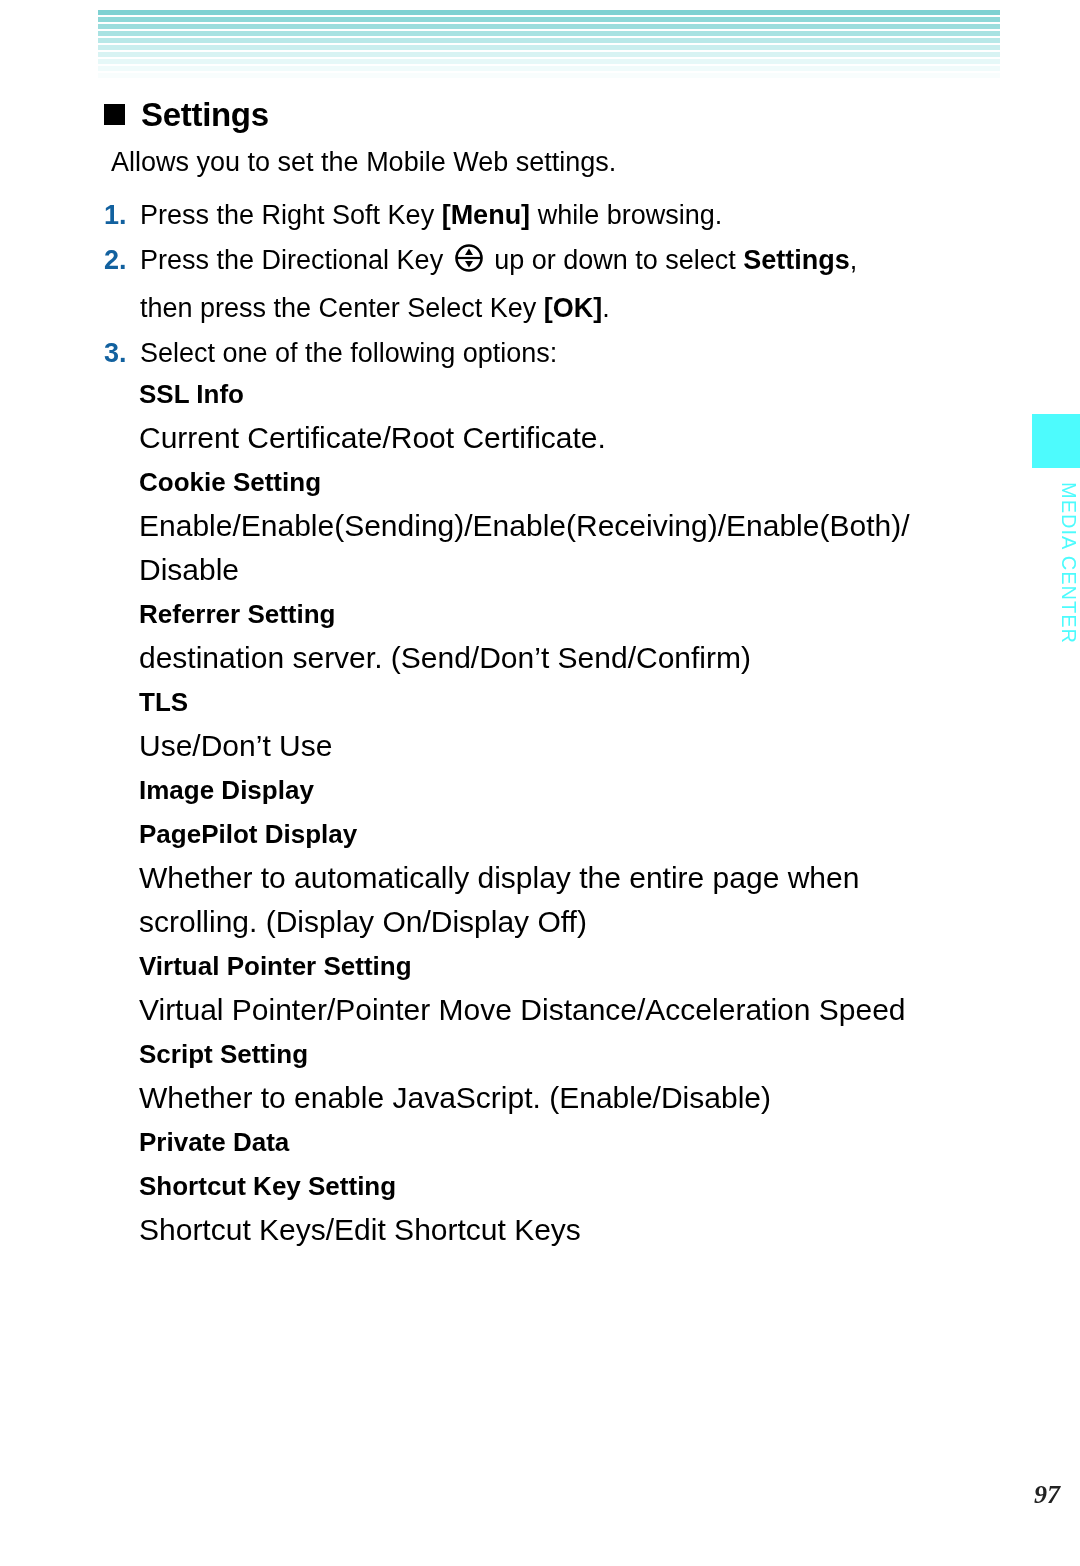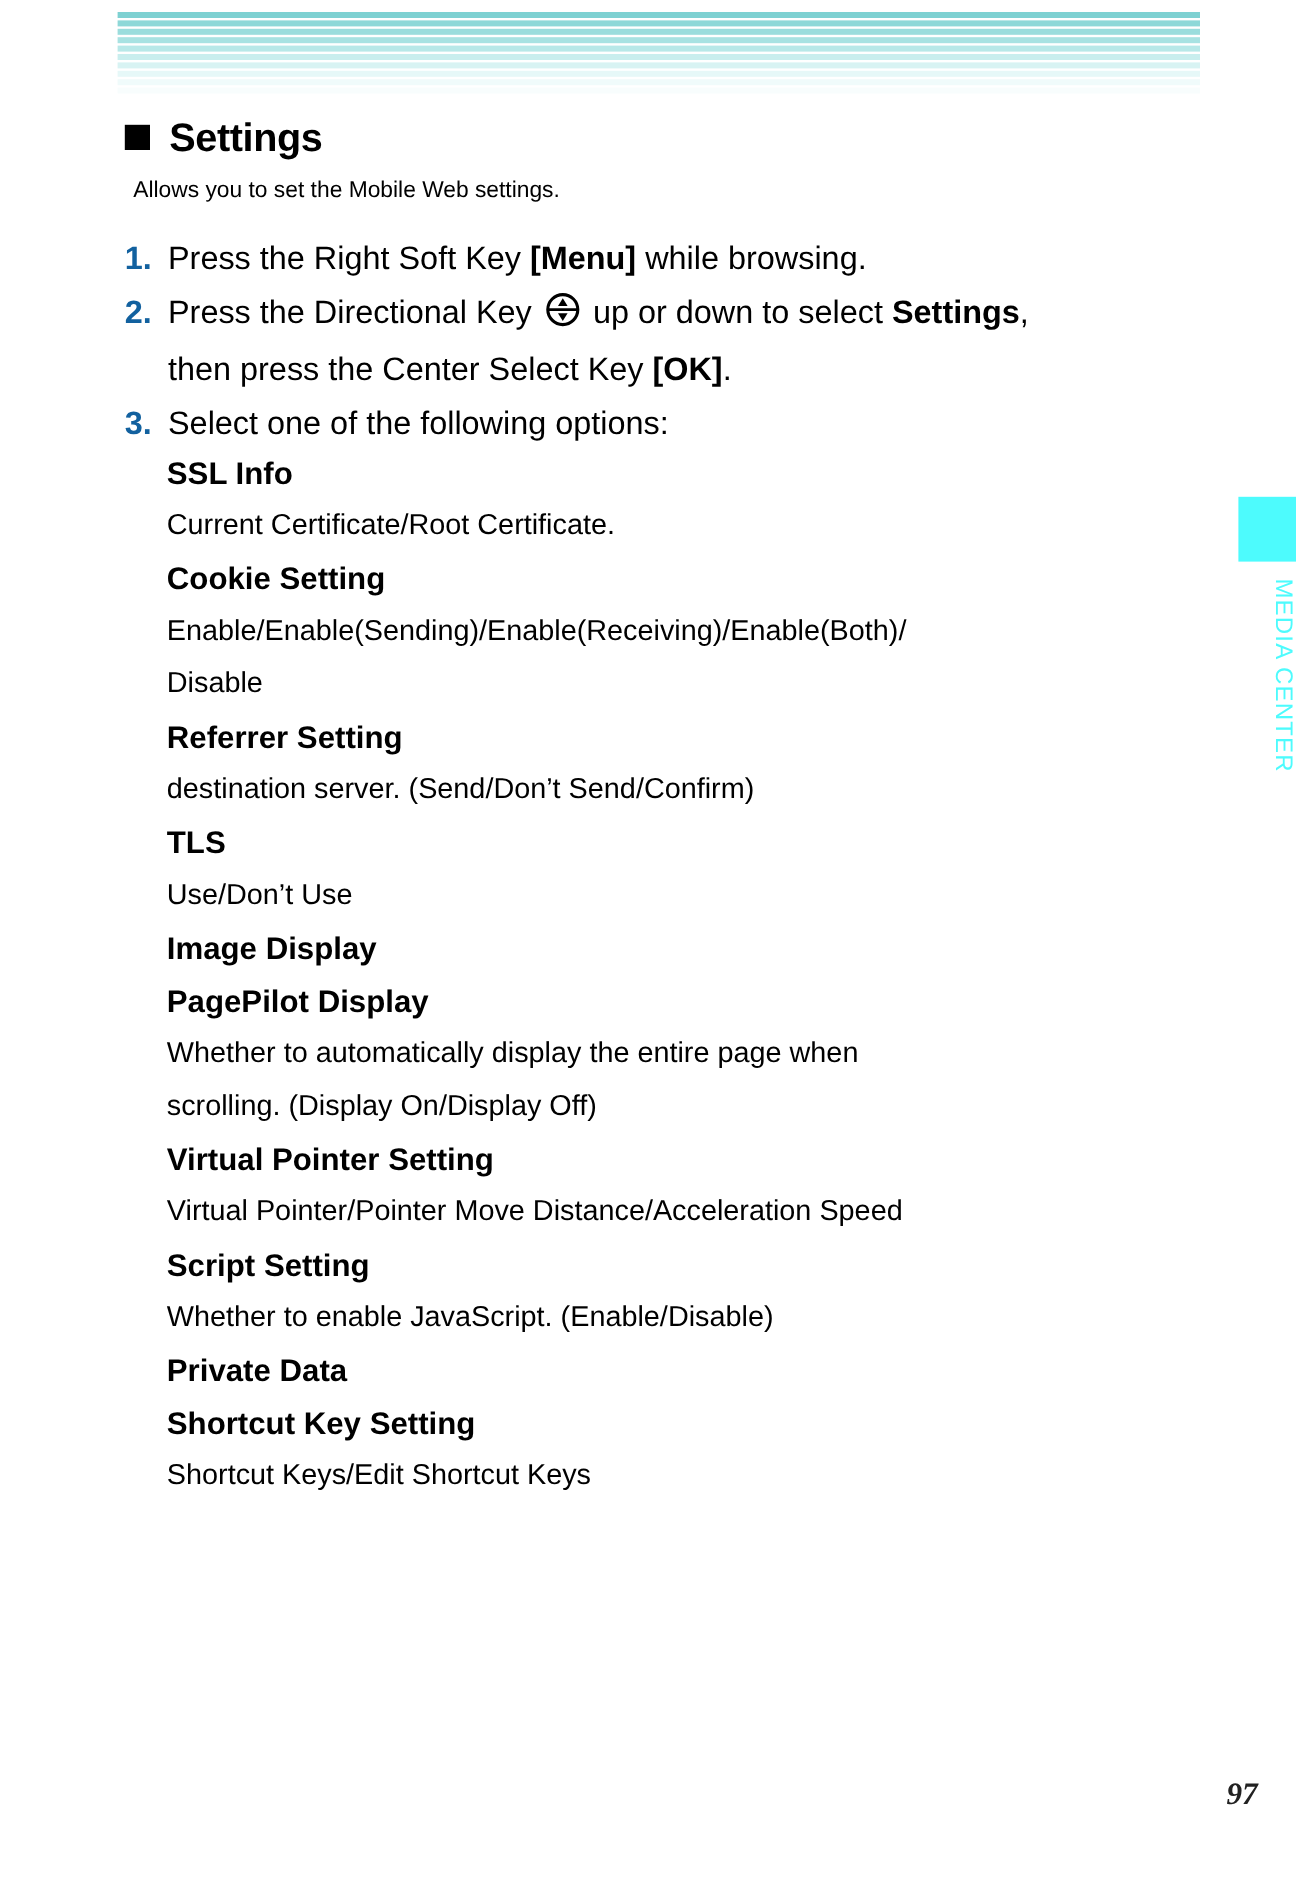--- a/index.html
+++ b/index.html
@@ -57,21 +57,21 @@
     font-size: 33px;
     font-weight: bold;
     letter-spacing: -0.3px;
     line-height: 1;
   }
 
   .intro-line {
     position: absolute;
     left: 111px;
     top: 149px;
-    font-size: 19px;
+    font-size: 27px;
     line-height: 1.0;
     white-space: nowrap;
   }
 
   
   #steps {
     position: absolute;
     left: 104px;
     top: 193px;
     width: 880px;
@@ -110,21 +110,21 @@
     top: 372px;
     width: 850px;
   }
   .opt-term {
     font-size: 26px;
     font-weight: bold;
     line-height: 44px;
     white-space: nowrap;
   }
   .opt-desc {
-    font-size: 24px;
+    font-size: 30px;
     line-height: 44px;
   }
 
   
   #side-tab {
     position: absolute;
     left: 1032px;
     top: 414px;
     width: 48px;
   }
@@ -141,21 +141,21 @@
     font-weight: normal;
     letter-spacing: 1px;
     writing-mode: vertical-rl;
     text-orientation: mixed;
     white-space: nowrap;
   }
 
   
   #page-number {
     position: absolute;
-    right: 32px;
+    right: 20px;
     top: 1480px;
     font-size: 26px;
     font-style: italic;
     font-family: "Liberation Serif", serif;
     font-weight: bold;
     color: #222222;
   }
 </style>
 </head>
 <body>

